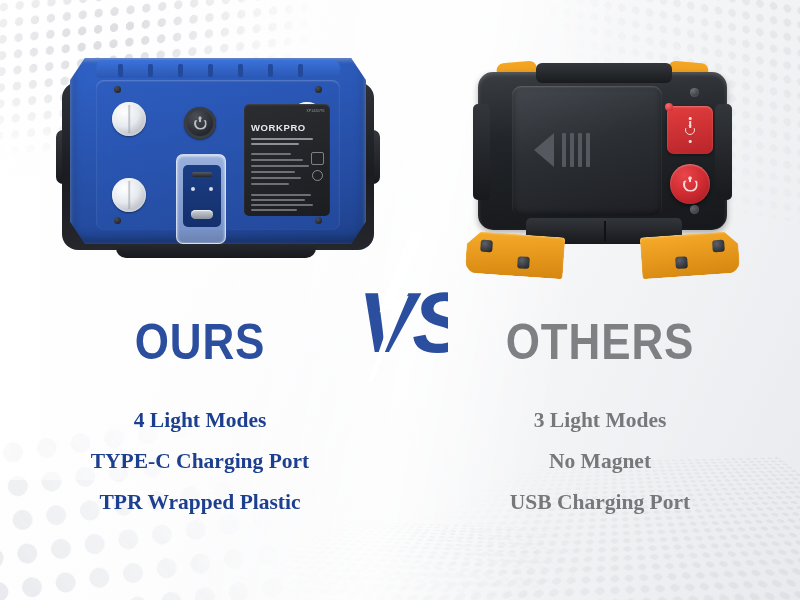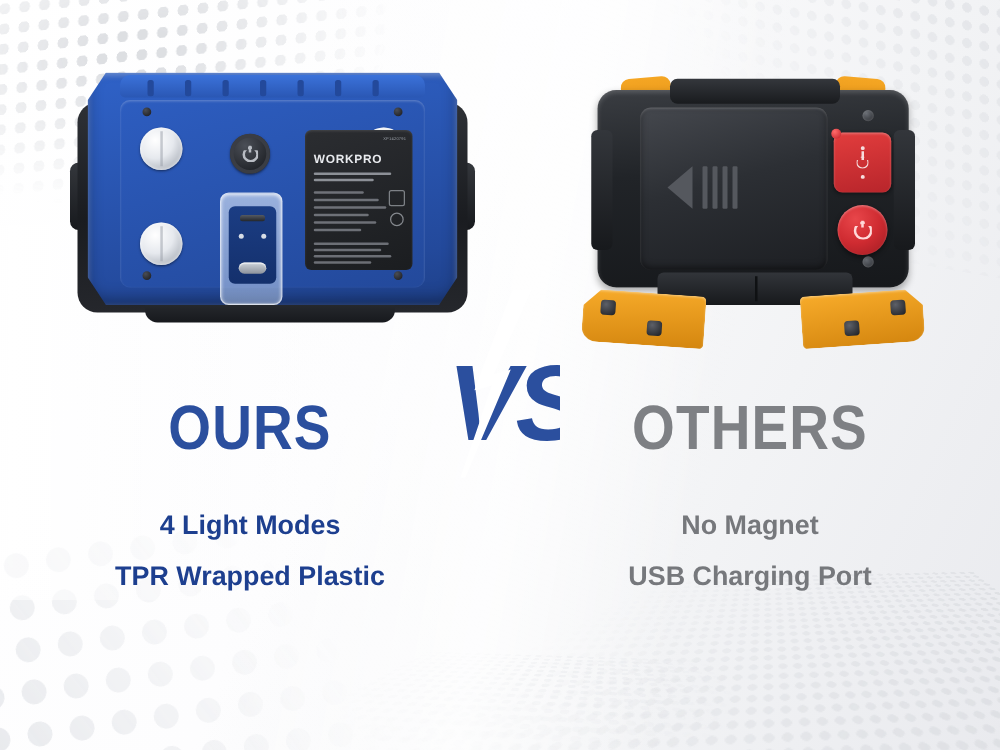--- a/index.html
+++ b/index.html
@@ -328,21 +328,21 @@
     letter-spacing:1px;
     transform:scaleX(.88); 
     white-space:nowrap;
   }
   #heading-ours { left:0; width:400px; text-align:center; color:#2b4f9e; }
   #heading-others { left:400px; width:400px; text-align:center; color:#7e8084; }
 
   
   .features {
     position:absolute; top:400px; width:400px;
-    display:flex; flex-direction:column; gap:0;
+    display:flex; flex-direction:column; gap:0;font-family:Liberation Serif, serif;
   }
   #features-ours { left:0; }
   #features-others { left:400px; }
   .feature {
     height:41px; line-height:41px; text-align:center;
     font-size:21.5px; font-weight:700; white-space:nowrap;
   }
   #features-ours .feature { color:#1d3f8f; }
   #features-others .feature { color:#76787c; }
 </style>
@@ -481,21 +481,23 @@
         <path d="M60 0 L32 74 L45 70 L22 144 L52 68 L39 72 L70 0 Z" fill="#ffffff"></path>
       </g>
     </svg>
   </div>
 
   <div class="heading" id="heading-ours">OURS</div>
   <div class="heading" id="heading-others">OTHERS</div>
 
   <div class="features" id="features-ours">
     <div class="feature">4 Light Modes</div>
+    <div class="feature">TYPE-C Charging Port</div>
     <div class="feature">TPR Wrapped Plastic</div>
   </div>
 
   <div class="features" id="features-others">
+    <div class="feature">3 Light Modes</div>
     <div class="feature">No Magnet</div>
     <div class="feature">USB Charging Port</div>
   </div>
 
 </div>
 
 </body></html>

